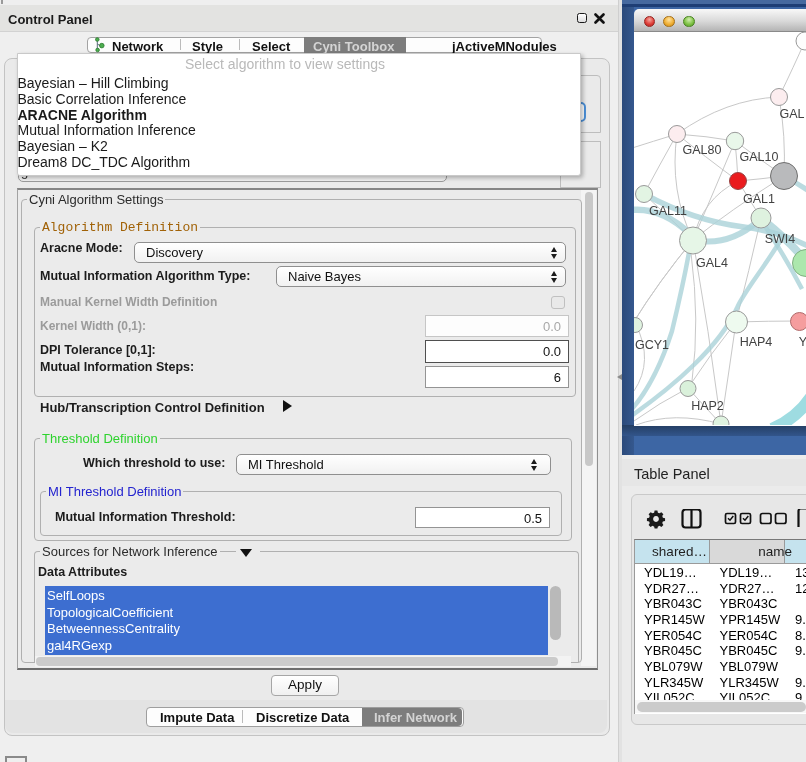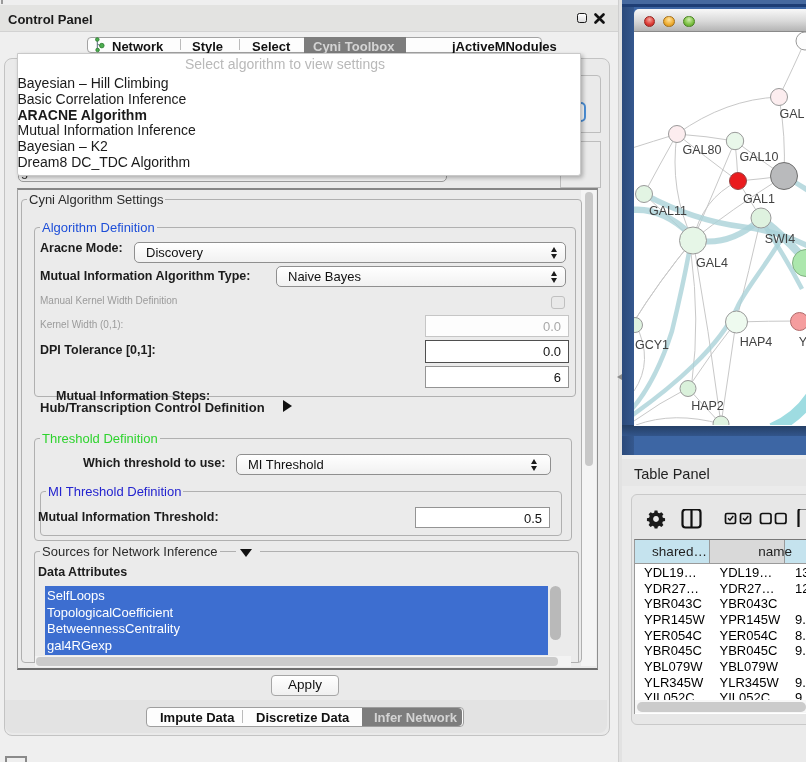--- a/index.html
+++ b/index.html
@@ -1,20 +1,20 @@
 <!DOCTYPE html>
 <html><head>
 <meta charset="utf-8">
 <style>
   html,body{margin:0;padding:0;}
   body{width:806px;height:762px;overflow:hidden;position:relative;
        font-family:"Liberation Sans", sans-serif;background:#efefef;}
   .abs{position:absolute;}
   .lbl{position:absolute;font-size:12.5px;font-weight:bold;color:#1c1c1c;white-space:nowrap;}
-  .glbl{position:absolute;font-size:10px;font-weight:normal;color:#9b9b9b;white-space:nowrap;}
+  .glbl{position:absolute;font-size:12px;font-weight:bold;color:#9b9b9b;white-space:nowrap;}
   .group{position:absolute;border:1px solid #b0b0b0;border-radius:4px;}
   .gtitle{position:absolute;font-size:13px;background:#ebebeb;padding:0 2px;white-space:nowrap;}
   .combo{position:absolute;background:linear-gradient(#ffffff,#f1f1f1);border:1px solid #8f8f8f;
          border-radius:5px;font-size:13px;color:#111;}
   .combo .ct{position:absolute;left:11px;top:2px;}
   .arrows{position:absolute;right:6px;top:0;width:8px;height:100%;}
   .arrows i{position:absolute;left:0;width:0;height:0;border-left:3.6px solid transparent;border-right:3.6px solid transparent;}
   .arrows .u{top:4px;border-bottom:5px solid #1c1c1c;}
   .arrows .d{top:11px;border-top:5px solid #1c1c1c;}
   .field{position:absolute;background:#fff;border:1px solid #949494;font-size:13px;color:#111;text-align:right;}
@@ -45,21 +45,21 @@
 <div class="abs" style="left:17px;top:188px;width:579px;height:478px;background:#ebebeb;
      border-top:2px solid #858585;border-left:1px solid #a2a2a2;border-right:1px solid #8f8f8f;border-bottom:2px solid #6d6d6d;"></div>
 
 <div class="abs" style="left:581px;top:190px;width:15px;height:476px;background:#f4f4f4;"></div>
 <div class="abs" style="left:585px;top:192px;width:7.7px;height:274px;background:#c8c8c8;border-radius:4px;"></div>
 
 <div class="group" style="left:21px;top:199px;width:559px;height:462px;"></div>
 <div class="gtitle" style="left:27px;top:192px;color:#2b2b2b;">Cyni Algorithm Settings</div>
 
 <div class="group" style="left:34px;top:227px;width:540px;height:168px;"></div>
-<div class="gtitle" style="left:40px;top:220px;color:#1d4ed8;">Algorithm Definition</div>
+<div class="gtitle" style="left:40px;top:220px;color:#a16207;font-family:Liberation Mono, monospace;">Algorithm Definition</div>
 
 <div class="lbl" style="left:40px;top:241px;">Aracne Mode:</div>
 <div class="combo" style="left:134px;top:242px;width:430px;height:19px;">
     <span class="ct">Discovery</span>
     <span class="arrows">
       <i class="u"></i>
       <i class="d"></i>
     </span>
   </div>
 <div class="lbl" style="left:40px;top:269px;">Mutual Information Algorithm Type:</div>
@@ -73,42 +73,42 @@
 <div class="glbl" style="left:40px;top:295px;">Manual Kernel Width Definition</div>
 <div class="abs" style="left:551px;top:296px;width:12px;height:11px;border:1px solid #c0c0c0;border-radius:3px;background:#e9e9e9;"></div>
 <div class="glbl" style="left:40px;top:319px;">Kernel Width (0,1):</div>
 <div class="field" style="left:425px;top:315px;width:142px;height:20px;border-color:#c6c6c6;background:#fdfdfd;">
     <span style="color:#a8a8a8;">0.0</span>
   </div>
 <div class="lbl" style="left:40px;top:343px;">DPI Tolerance [0,1]:</div>
 <div class="field" style="left:425px;top:340px;width:142px;height:21px;border:1.5px solid #4f4f4f;">
     <span>0.0</span>
   </div>
-<div class="lbl" style="left:40px;top:389px;margin-left:16px;">Mutual Information Steps:</div>
+<div class="lbl" style="left:40px;top:360px;">Mutual Information Steps:</div>
 <div class="field" style="left:425px;top:366px;width:142px;height:20px;">
     <span>6</span>
   </div>
 
 <div class="lbl" style="left:40px;top:400px;font-size:13px;">Hub/Transcription Control Definition</div>
 <div class="abs" style="left:283px;top:400px;width:0;height:0;border-left:9px solid #111;border-top:6px solid transparent;border-bottom:6px solid transparent;"></div>
 
 <div class="group" style="left:34px;top:438px;width:536px;height:101px;"></div>
 <div class="gtitle" style="left:40px;top:431px;color:#2ed32e;">Threshold Definition</div>
 <div class="lbl" style="left:83px;top:456px;">Which threshold to use:</div>
 <div class="combo" style="left:236px;top:454px;width:313px;height:19px;">
     <span class="ct">MI Threshold</span>
     <span class="arrows" style="right:11px;">
       <i class="u"></i>
       <i class="d"></i>
     </span>
   </div>
 
 <div class="group" style="left:40px;top:491px;width:520px;height:43px;"></div>
 <div class="gtitle" style="left:46px;top:484px;color:#2323cf;">MI Threshold Definition</div>
-<div class="lbl" style="left:38px;top:510px;text-align:center;">Mutual Information Threshold:</div>
+<div class="lbl" style="left:55px;top:510px;text-align:center;">Mutual Information Threshold:</div>
 <div class="field" style="left:415px;top:507px;width:133px;height:19px;">
     <span>0.5</span>
   </div>
 
 <div class="group" style="left:34px;top:551px;width:543px;height:110px;border-bottom:none;border-radius:4px 4px 0 0;"></div>
 <div class="gtitle" style="left:40px;top:544px;color:#2b2b2b;">Sources for Network Inference</div>
 <div class="abs" style="left:236px;top:544px;width:24px;height:13px;background:#ebebeb;"></div>
 <div class="abs" style="left:240px;top:548.5px;width:0;height:0;border-top:8px solid #111;border-left:6.5px solid transparent;border-right:6.5px solid transparent;"></div>
 <div class="lbl" style="left:38px;top:565px;">Data Attributes</div>
 <div class="abs" style="left:44.5px;top:586px;width:503px;height:68.5px;background:#3d6ed0;"></div>

